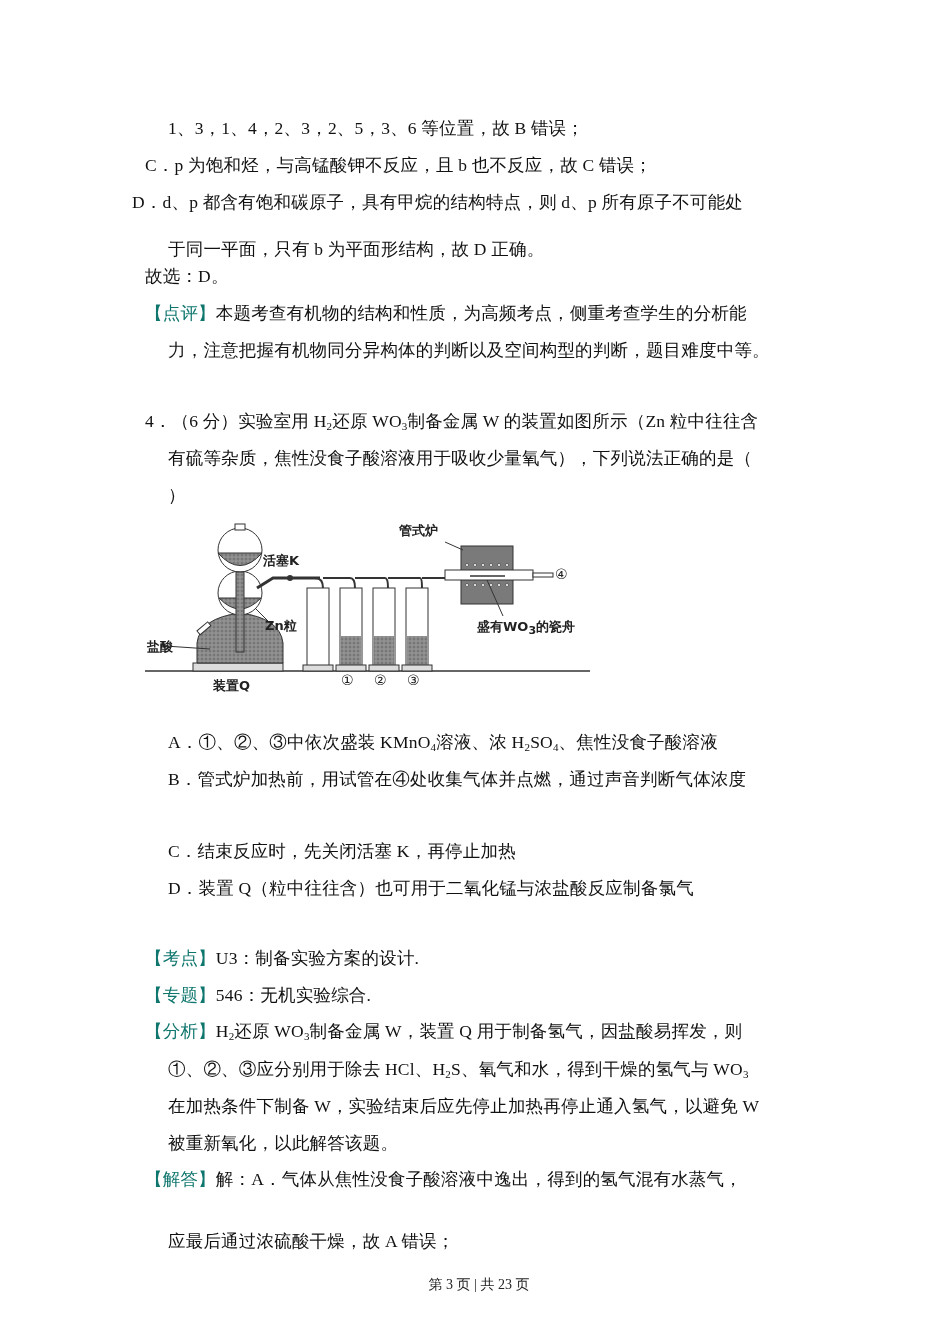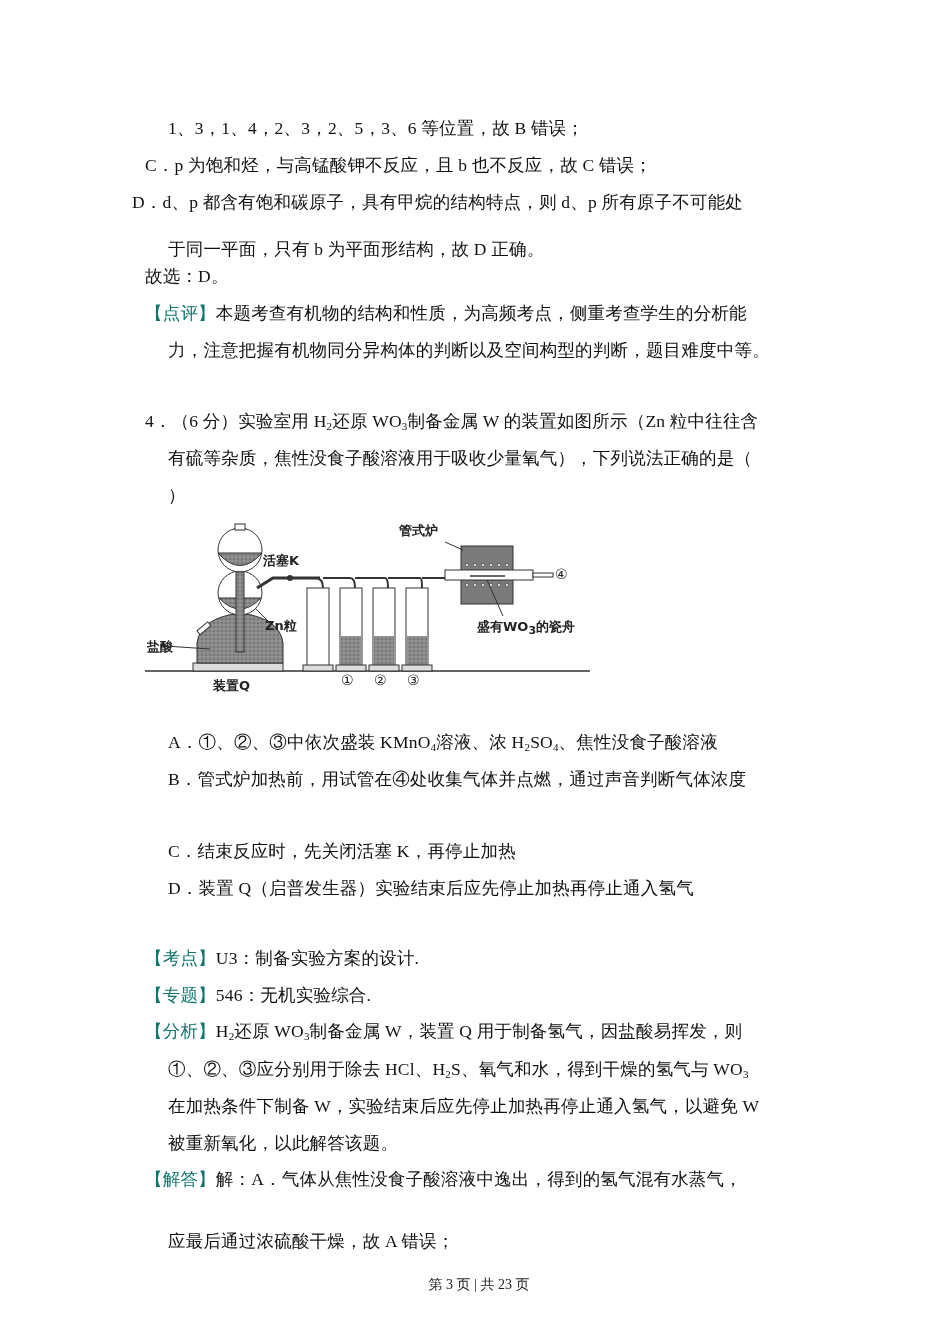--- a/index.html
+++ b/index.html
@@ -112,21 +112,21 @@
   <span class="dlabel" style="left:229px;top:154px;font-weight:normal;font-size:14px;">②</span>
   <span class="dlabel" style="left:262px;top:154px;font-weight:normal;font-size:14px;">③</span>
   <span class="dlabel" style="left:410px;top:48px;font-weight:normal;font-size:14px;">④</span>
 </div>
 
 <div class="line" style="top:731px;left:168px;">
   <span>A．①、②、③中依次盛装 KMnO</span><sub>4</sub><span>溶液、浓 H</span><sub>2</sub><span>SO</span><sub>4</sub><span>、焦性没食子酸溶液</span>
 </div>
 <div class="line" style="top:768px;left:168px;">B．管式炉加热前，用试管在④处收集气体并点燃，通过声音判断气体浓度</div>
 <div class="line" style="top:840px;left:168px;">C．结束反应时，先关闭活塞 K，再停止加热</div>
-<div class="line" style="top:877px;left:168px;">D．装置 Q（启普发生器）实验结束后应先停止加热再停止通入氢气</div>
+<div class="line" style="top:877px;left:168px;">D．装置 Q（粒中往往含）也可用于二氧化锰与浓盐酸反应制备氯气</div>
 
 <div class="line" style="top:947px;left:145px;">
   <span class="tag">【考点】</span><span>U3：制备实验方案的设计.</span>
 </div>
 <div class="line" style="top:984px;left:145px;">
   <span class="tag">【专题】</span><span>546：无机实验综合.</span>
 </div>
 <div class="line" style="top:1020px;left:145px;">
   <span class="tag">【分析】</span><span>H</span><sub>2</sub><span>还原 WO</span><sub>3</sub><span>制备金属 W，装置 Q 用于制备氢气，因盐酸易挥发，则</span>
 </div>

